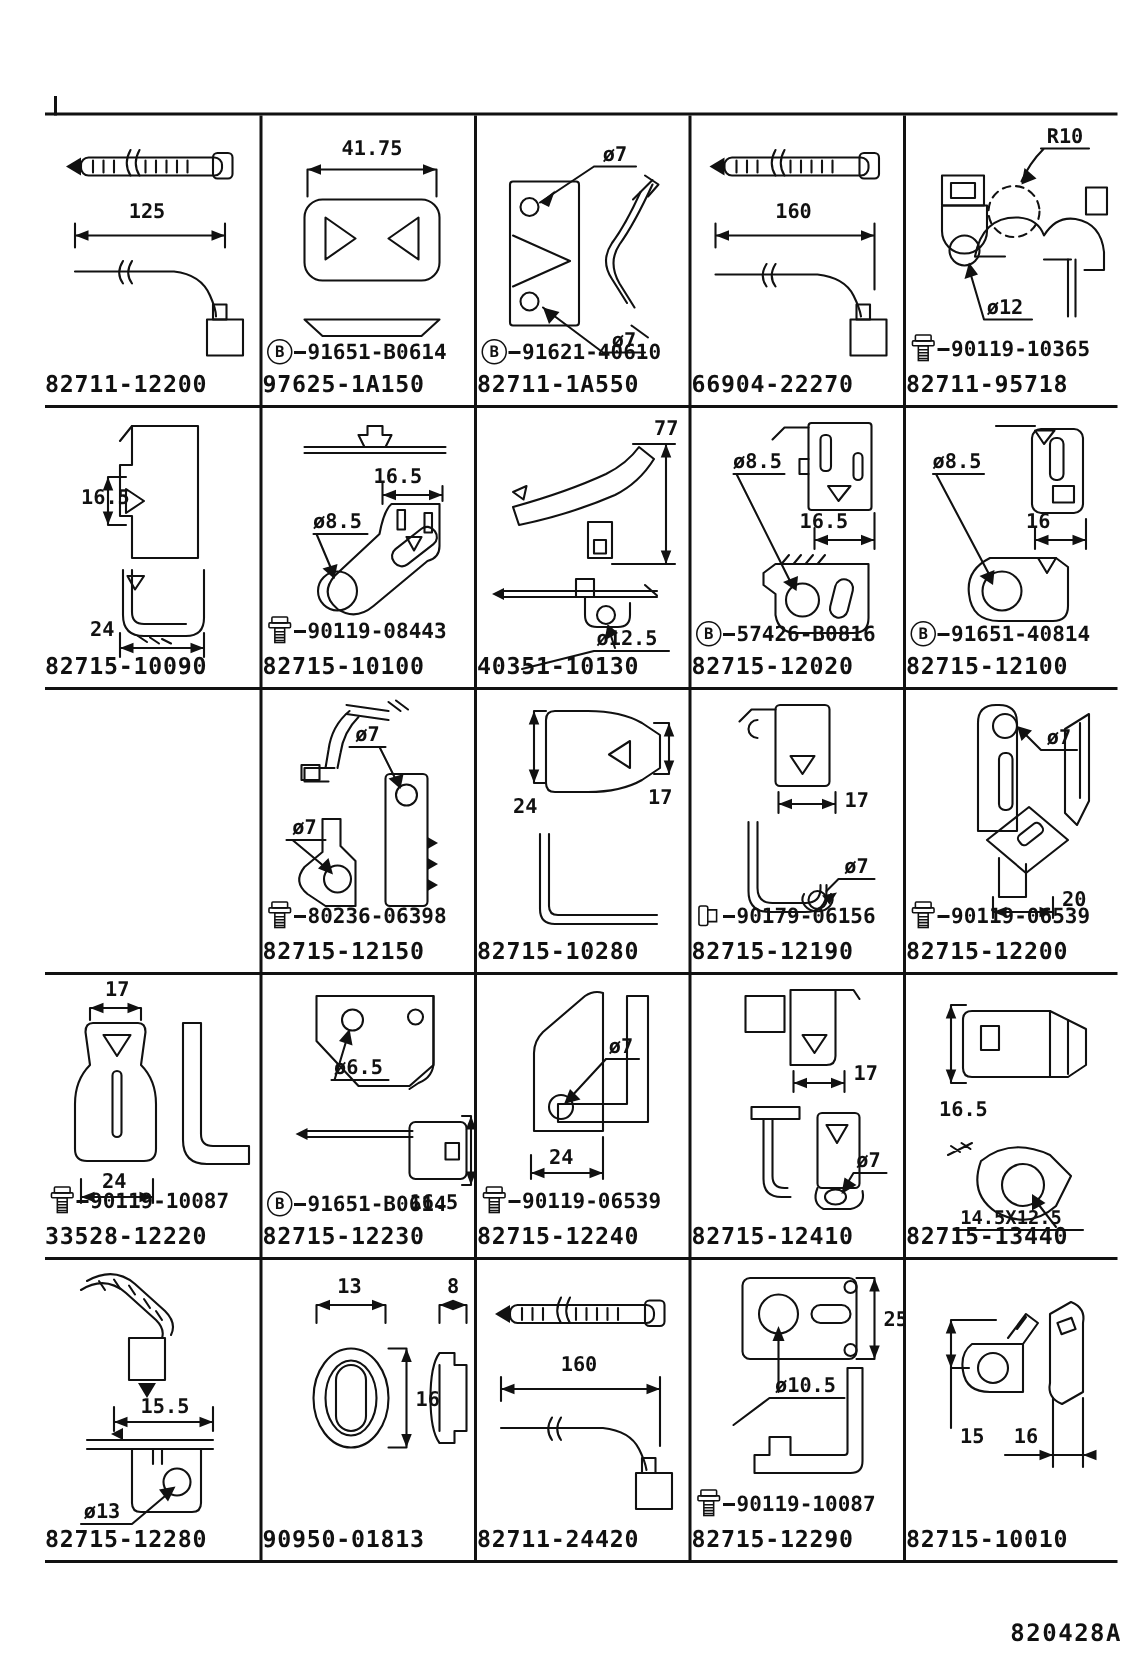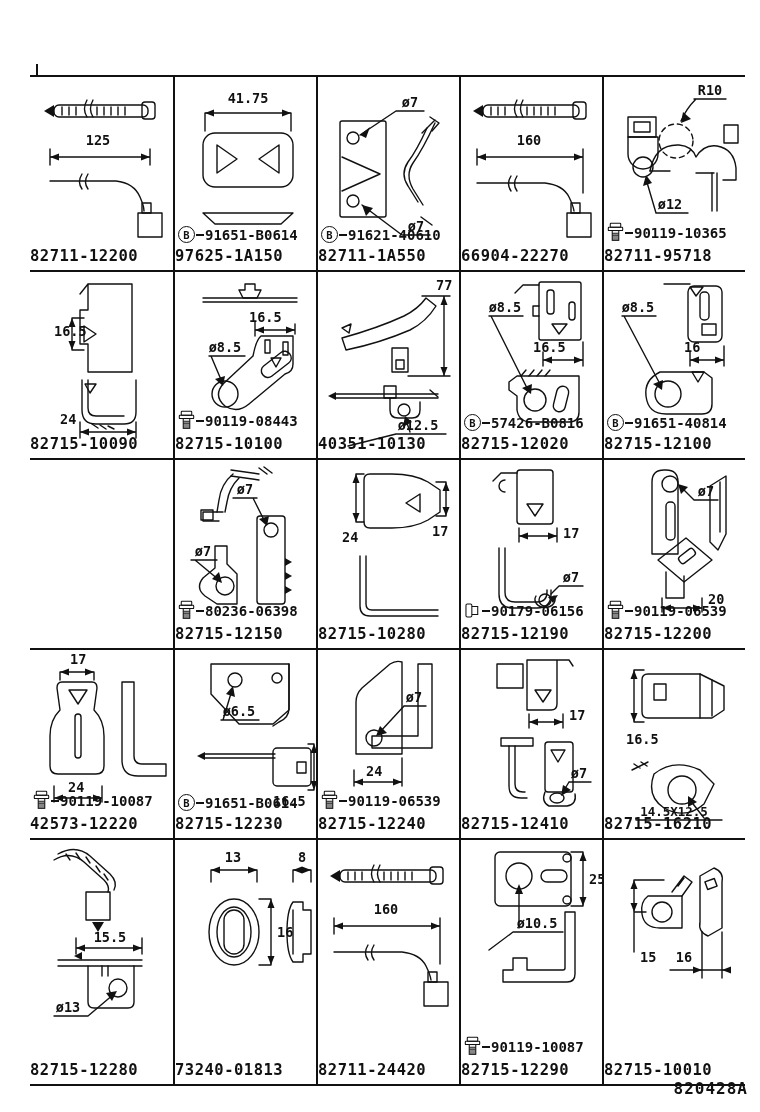--- a/index.html
+++ b/index.html
@@ -4,21 +4,21 @@
 <style>
   html,body{margin:0;padding:0;background:#fff;}
   body{width:760px;height:1112px;position:relative;font-family:"DejaVu Sans Mono",monospace;color:#111;}
   .sheet{position:absolute;inset:0;background:#fff;}
   .tick{position:absolute;left:36px;top:64px;width:2px;height:13px;background:#111;}
   .grid{position:absolute;left:30px;top:75px;width:715px;border-top:2px solid #111;}
   .row{display:flex;border-bottom:2px solid #111;}
   .cell{position:relative;width:143px;box-sizing:border-box;}
   .cell + .cell{border-left:2px solid #111;}
   .hr1 .cell{height:193px}.hr2 .cell{height:186px}.hr3 .cell{height:188px}
-  .hr4 .cell{height:188px}.hr5 .cell{height:244px}
+  .hr4 .cell{height:188px}.hr5 .cell{height:200px}
   svg.d{position:absolute;left:0;top:0;}
   svg.d path,svg.d rect,svg.d circle,svg.d ellipse,svg.d line,svg.d polygon,svg.d polyline{
     fill:none;stroke:#111;stroke-width:1.4;stroke-linecap:round;stroke-linejoin:round;}
   svg.d .f{fill:#111;stroke:none;}
   svg.d text{fill:#111;stroke:none;font:bold 13.5px "DejaVu Sans Mono",monospace;}
   svg.d text.sm{font-size:12.5px;}
   .pn{position:absolute;left:0;right:0;bottom:5px;text-align:left;
       font-size:15.5px;font-weight:bold;letter-spacing:.5px;white-space:nowrap;}
   .hw{position:absolute;left:3px;bottom:27px;display:flex;align-items:center;
       font-size:14px;font-weight:bold;white-space:nowrap;}
@@ -415,21 +415,21 @@
           <text x="38" y="142">24</text>
           <path d="M92,32 h12 v74 q0,8 8,8 h24 v12 h-28 q-16,0 -16,-16 z"></path>
         </svg>
         <div class="hw">
           <svg width="17" height="21" viewBox="0 0 26 32">
               <use href="#ic-bolt"></use>
             </svg>
           <span class="ln"></span>
           <span>90119-10087</span>
         </div>
-        <div class="pn">42573-12220</div>
+        <div class="pn">33528-12220</div>
       </div>
 
       <div class="cell">
         <svg class="d" viewBox="0 0 143 188" width="143" height="188">
           <path d="M36,14 h78 v46 l-16,14 h-34 L36,44 z"></path>
           <circle cx="60" cy="30" r="7"></circle>
             <circle cx="102" cy="28" r="5"></circle>
           <path d="M114,14 v44 q0,10 -10,14 l-6,4"></path>
           <text x="64" y="66" text-anchor="middle">ø6.5</text>
           <path d="M46,70 H84 M48,70 L57,40"></path>
@@ -506,21 +506,21 @@
           <rect x="50" y="34" width="12" height="16"></rect>
           <path d="M96,24 v44 M108,30 v36"></path>
           <path d="M28,120 l16,-8 M30,114 l6,4 M37,112 l6,4"></path>
           <path d="M50,124 q-8,22 10,34 q22,12 40,-4 l10,-20 l-14,-14 q-26,-12 -46,4 z"></path>
           <circle cx="78" cy="140" r="14"></circle>
           <path d="M100,168 L86,150"></path>
           <path class="f" d="M84,146 l0,11 l9,-5 z"></path>
           <text x="70" y="166" text-anchor="middle" class="sm">14.5X12.5</text>
           <path d="M32,170 H118"></path>
         </svg>
-        <div class="pn">82715-16210</div>
+        <div class="pn">82715-13440</div>
       </div>
     </div>
 
     <div class="row hr5">
 
       <div class="cell">
         <svg class="d" viewBox="0 0 143 200" width="143" height="200">
           <path d="M28,14 q18,-10 32,2 l20,18 q8,8 4,16 M24,20 q16,-10 30,2 l20,18 q6,6 4,12"></path>
           <path d="M36,14 l4,6 M46,13 l4,6 M56,17 l4,6 M66,26 l4,6 M74,34 l4,6"></path>
           <rect x="56" y="52" width="24" height="28"></rect>
@@ -552,21 +552,21 @@
           <path d="M96,59 V125 M84,59 h12 M84,125 h12"></path>
           <path class="f" d="M96,59 l-3.5,9 h7 z"></path>
             <path class="f" d="M96,125 l-3.5,-9 h7 z"></path>
           <text x="102" y="97">16</text>
           <text x="127" y="22" text-anchor="middle">8</text>
           <path d="M118,30 H136 M118,30 v12 M136,30 v12"></path>
           <path class="f" d="M118,30 l9,-3.5 v7 z"></path>
             <path class="f" d="M136,30 l-9,-3.5 v7 z"></path>
           <path d="M118,62 h10 v8 h8 v44 h-8 v8 h-10 q-6,-8 -6,-30 q0,-22 6,-30 z M118,70 v44"></path>
         </svg>
-        <div class="pn">73240-01813</div>
+        <div class="pn">90950-01813</div>
       </div>
 
       <div class="cell">
         <svg class="d" viewBox="0 0 143 200" width="143" height="200">
           <path class="f" d="M12,36 l10,-6 v12 z"></path>
           <rect x="22" y="30" width="96" height="12" rx="5"></rect>
           <path d="M30,32 v8 M37,32 v8 M44,32 v8 M66,32 v8 M73,32 v8 M80,32 v8 M87,32 v8 M94,32 v8"></path>
           <path d="M56,25 q-5,9 0,17 M62,25 q-5,9 0,17"></path>
           <rect x="112" y="27" width="13" height="17" rx="3"></rect>
           <text x="68" y="74" text-anchor="middle">160</text>

